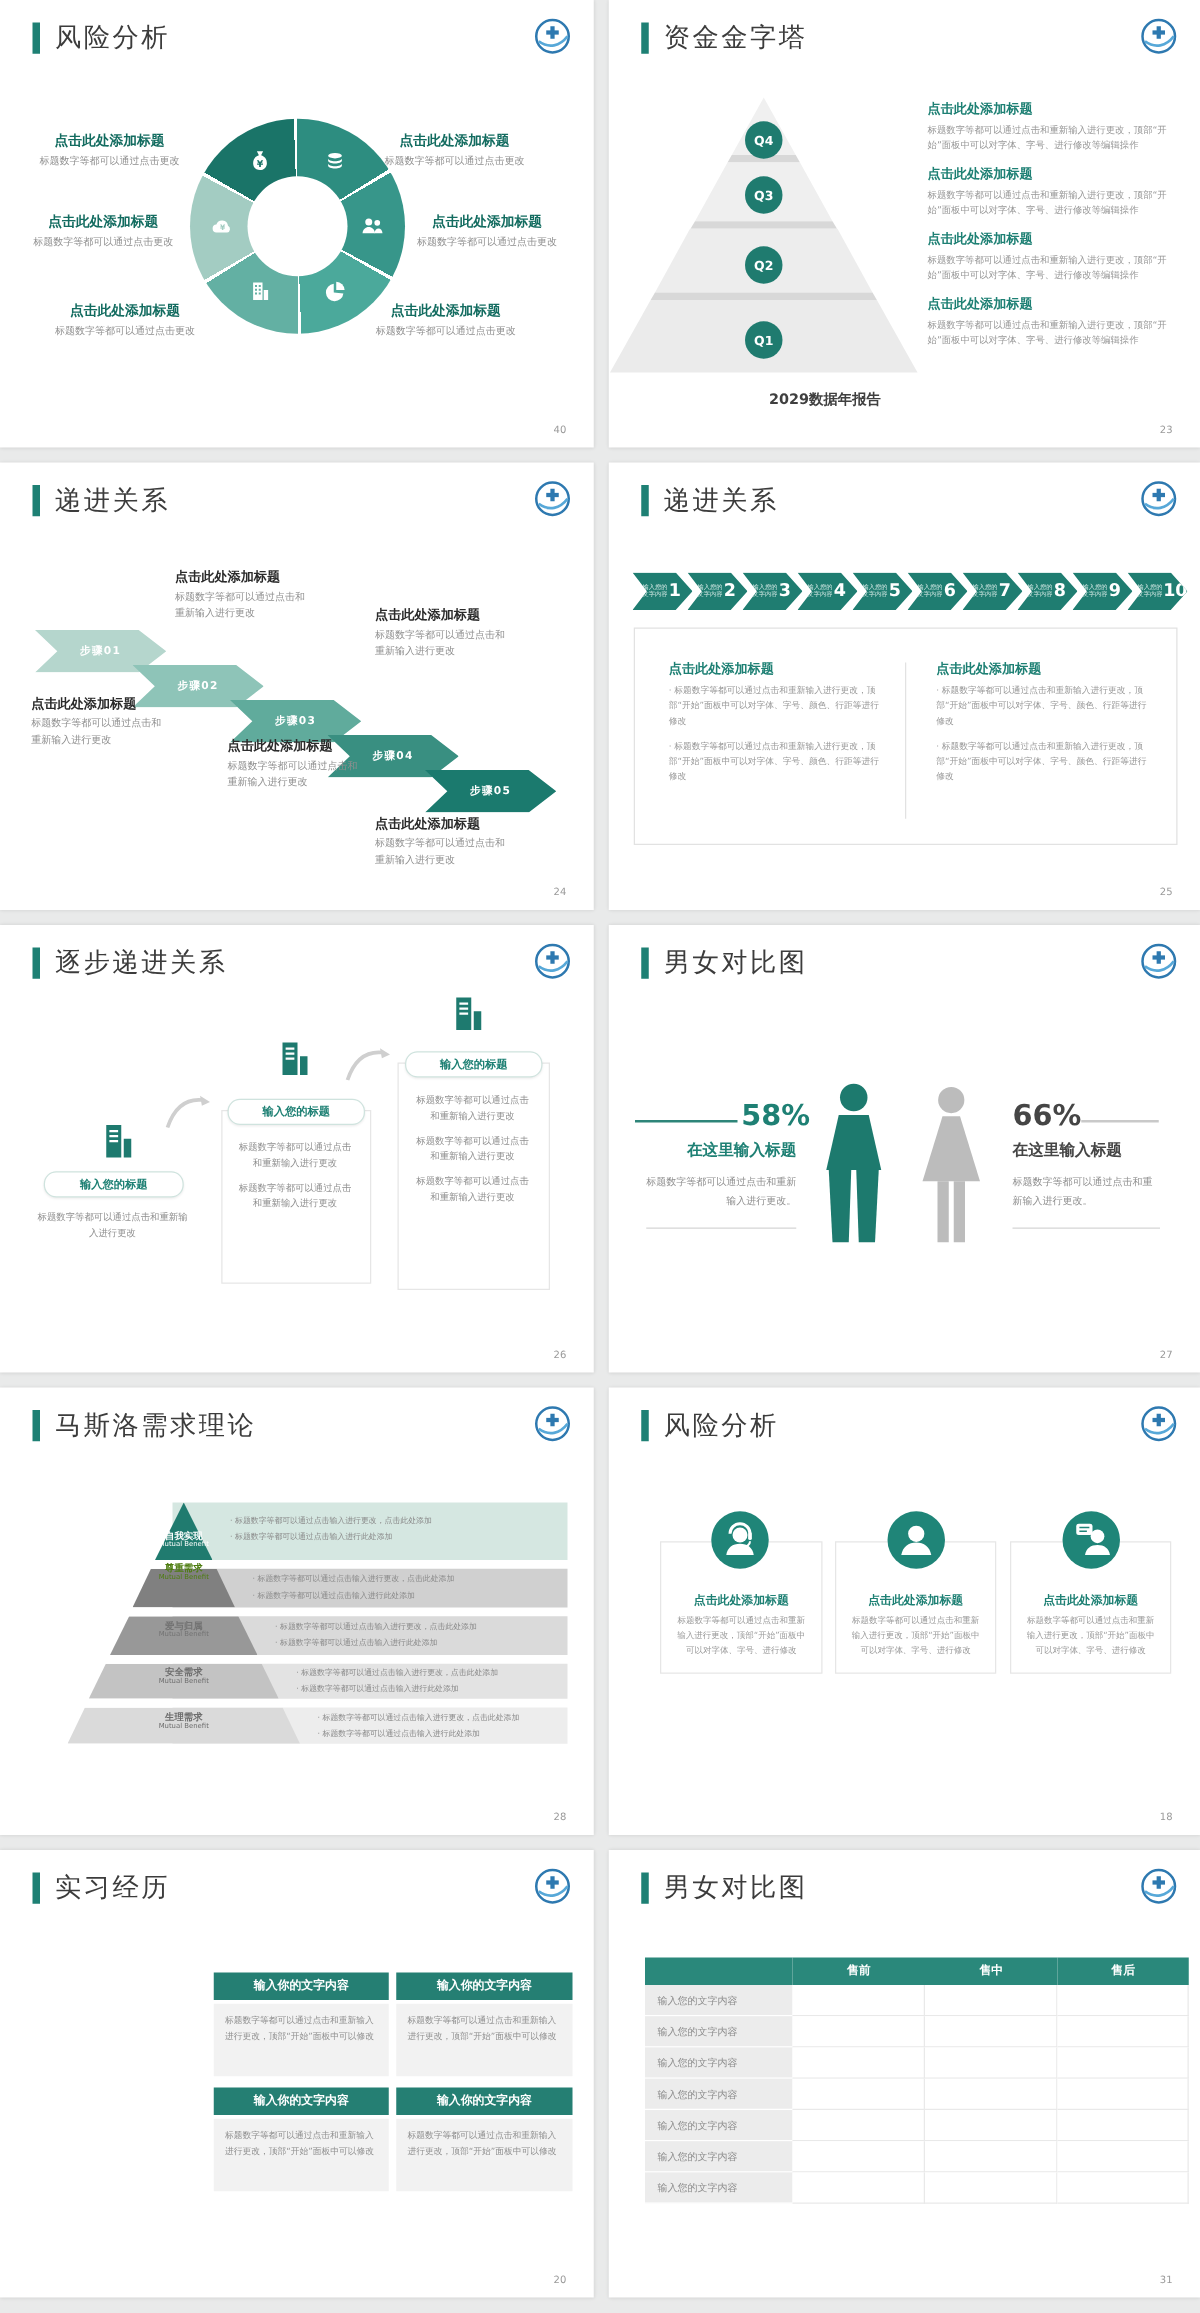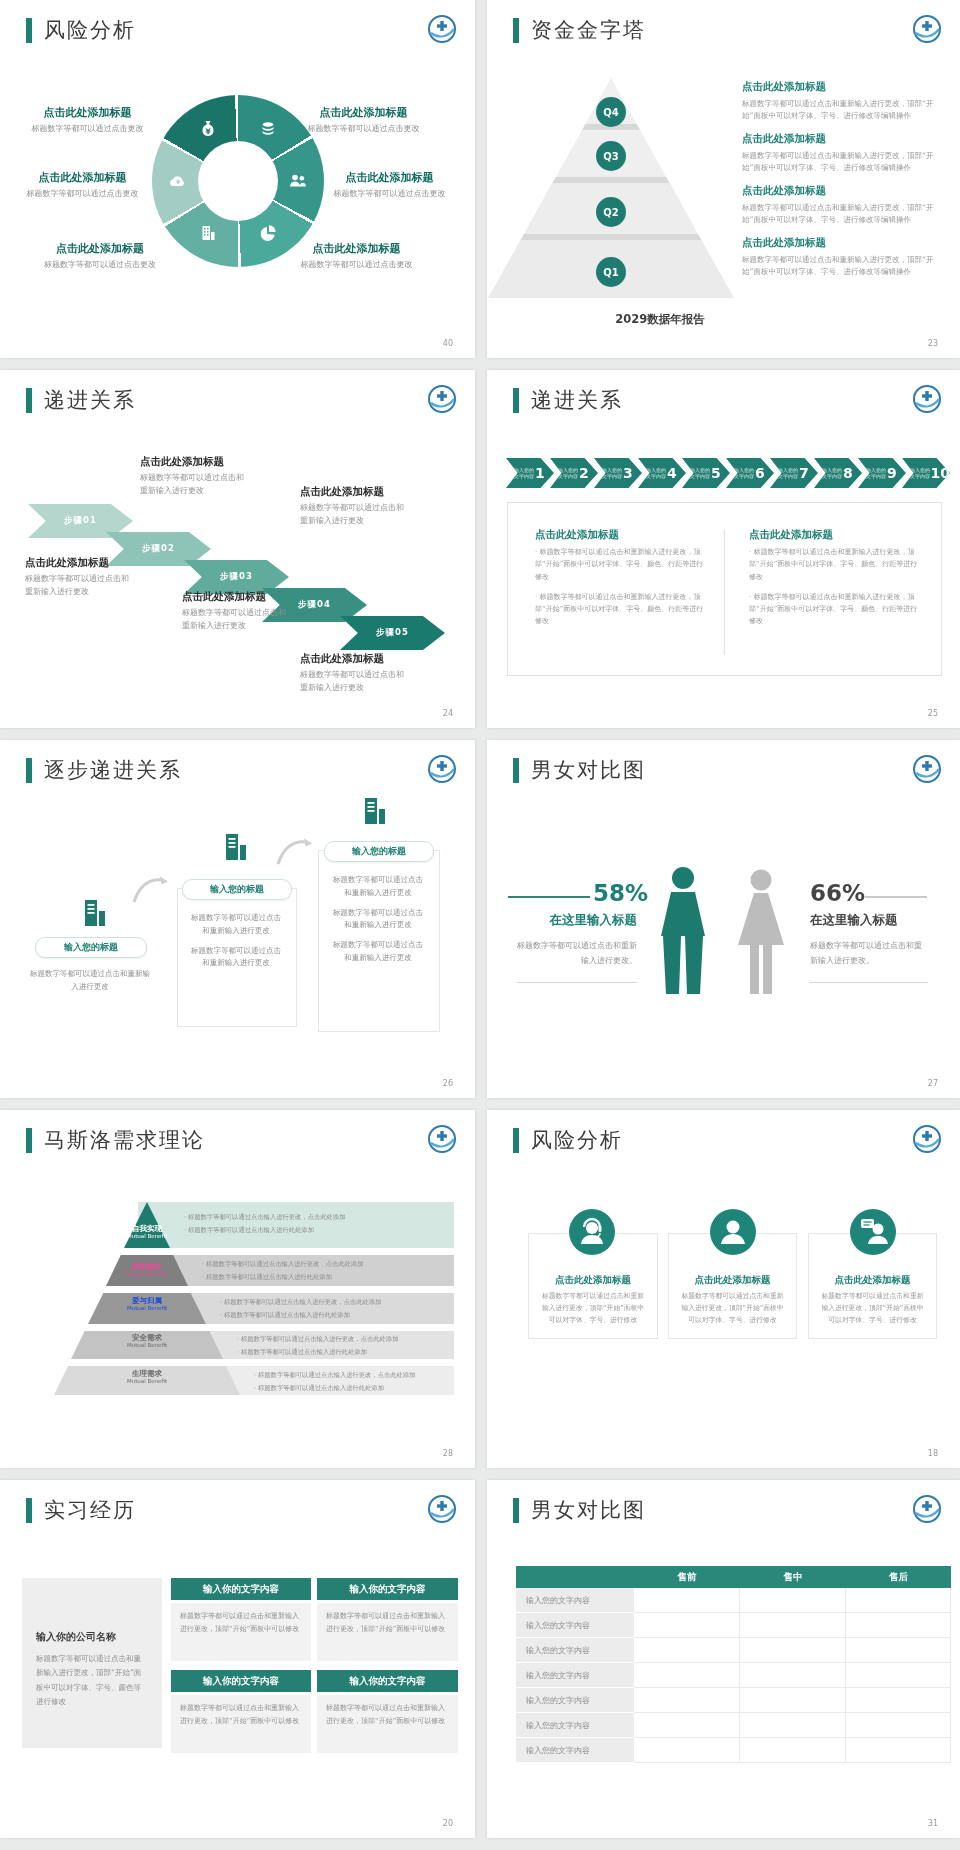--- a/index.html
+++ b/index.html
@@ -430,32 +430,32 @@
       <span class="nm">自我实现</span>
       <span class="en">Mutual Benefit</span>
     </div>
   <div class="tbul" style="left:184px;top:101px;width:264px">
       <div>标题数字等都可以通过点击输入进行更改，点击此处添加</div>
       <div>标题数字等都可以通过点击输入进行此处添加</div>
     </div>
 
   <div class="band" style="top:145px;height:31px;background:#d0d0d0"></div>
   <div class="trap" style="left:106px;top:145px;width:82px;height:31px;background:#808080;clip-path:polygon(18% 0,82% 0,100% 100%,0 100%)"></div>
-  <div class="tlabel" style="left:99px;top:152px;width:96px;color:#ec4899">
+  <div class="tlabel" style="left:99px;top:140px;width:96px;color:#4d7c0f">
       <span class="nm">尊重需求</span>
       <span class="en">Mutual Benefit</span>
     </div>
   <div class="tbul" style="left:202px;top:148px;width:246px">
       <div>标题数字等都可以通过点击输入进行更改，点击此处添加</div>
       <div>标题数字等都可以通过点击输入进行此处添加</div>
     </div>
 
   <div class="band" style="top:183px;height:31px;background:#dadada"></div>
   <div class="trap" style="left:88px;top:183px;width:118px;height:31px;background:#989898;clip-path:polygon(13% 0,87% 0,100% 100%,0 100%)"></div>
-  <div class="tlabel" style="left:99px;top:186px;width:96px;color:#1d4ed8">
+  <div class="tlabel" style="left:99px;top:186px;width:96px;color:#737373">
       <span class="nm">爱与归属</span>
       <span class="en">Mutual Benefit</span>
     </div>
   <div class="tbul" style="left:220px;top:186px;width:228px">
       <div>标题数字等都可以通过点击输入进行更改，点击此处添加</div>
       <div>标题数字等都可以通过点击输入进行此处添加</div>
     </div>
 
   <div class="band" style="top:221px;height:28px;background:#e3e3e3"></div>
   <div class="trap" style="left:71px;top:221px;width:152px;height:28px;background:#c3c3c3;clip-path:polygon(9% 0,91% 0,100% 100%,0 100%)"></div>
@@ -543,24 +543,20 @@
   <div class="shead">
     <span class="sbar"></span>
     <h2 class="stitle">实习经历</h2>
   </div>
   <svg class="slogo" viewBox="0 0 30 30">
     <circle cx="15" cy="15" r="13" fill="#fff" stroke="#2e79b0" stroke-width="2"></circle>
     <rect x="13.3" y="7" width="3.4" height="10" fill="#2e79b0"></rect>
       <rect x="10" y="10.3" width="10" height="3.4" fill="#2e79b0"></rect>
     <path d="M4 19c8 6 17 4 23-4" stroke="#57a8d8" stroke-width="2.2" fill="none"></path>
   </svg>
-  <div class="abs" style="left:22px;top:98px;width:140px;height:170px;background:#eeeeee">
-    <div style="margin:52px 14px 8px;font-size:10px;font-weight:bold;color:#3f3f3f">输入你的公司名称</div>
-    <div style="margin:0 14px;font-size:7.5px;color:#8f8f8f;line-height:1.9">标题数字等都可以通过点击和重新输入进行更改，顶部“开始”面板中可以对字体、字号、颜色等进行修改</div>
-  </div>
   <div class="bhead" style="left:171px;top:98px;width:140px">输入你的文字内容</div>
   <div class="bbody" style="left:171px;top:123px;width:140px;height:58px">标题数字等都可以通过点击和重新输入进行更改，顶部“开始”面板中可以修改</div>
   <div class="bhead" style="left:317px;top:98px;width:141px">输入你的文字内容</div>
   <div class="bbody" style="left:317px;top:123px;width:141px;height:58px">标题数字等都可以通过点击和重新输入进行更改，顶部“开始”面板中可以修改</div>
   <div class="bhead" style="left:171px;top:190px;width:140px">输入你的文字内容</div>
   <div class="bbody" style="left:171px;top:215px;width:140px;height:58px">标题数字等都可以通过点击和重新输入进行更改，顶部“开始”面板中可以修改</div>
   <div class="bhead" style="left:317px;top:190px;width:141px">输入你的文字内容</div>
   <div class="bbody" style="left:317px;top:215px;width:141px;height:58px">标题数字等都可以通过点击和重新输入进行更改，顶部“开始”面板中可以修改</div>
   <div class="pageno">20</div>
 </section>

